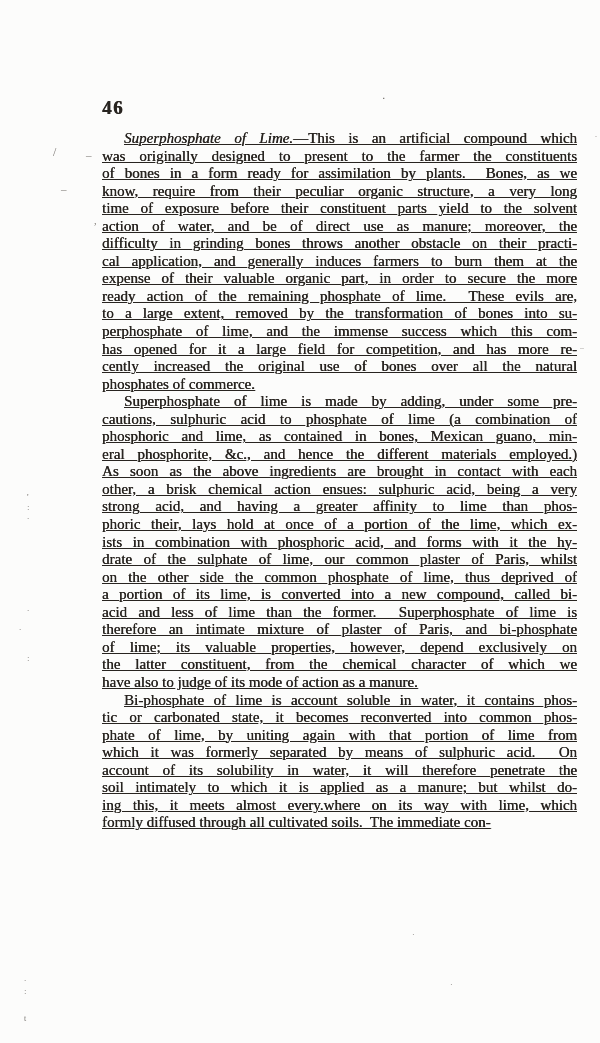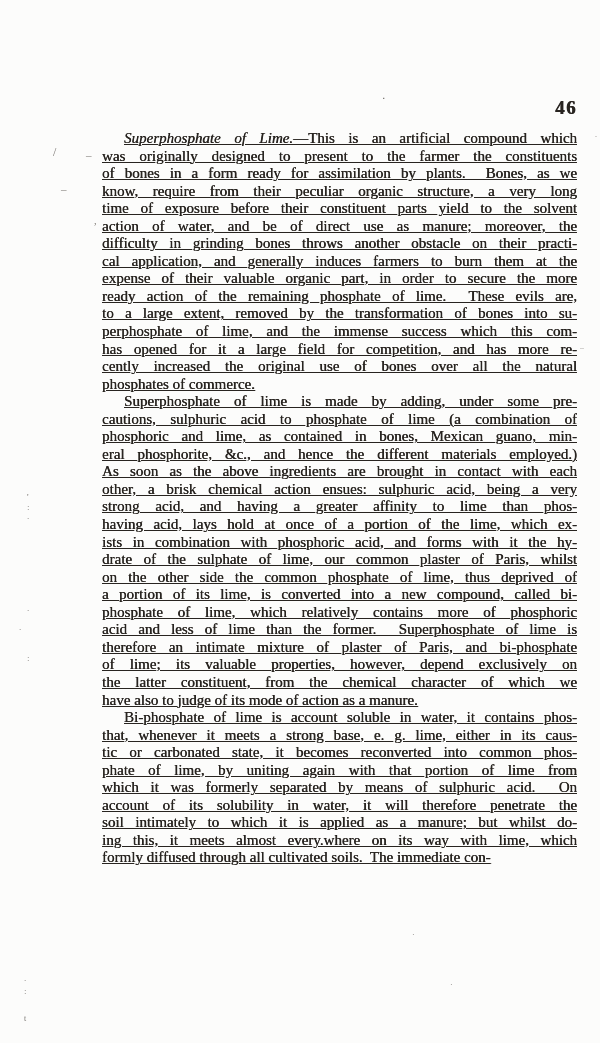--- a/index.html
+++ b/index.html
@@ -10,21 +10,21 @@
     background: #fcfcfb;
     color: #282420;
     font-family: "Liberation Serif", serif;
     overflow: hidden;
   }
   .page-number {
     position: absolute;
     top: 97px;
     left: 102px;
     width: 475px;
-    text-align: right;
+    text-align: left;
     font-size: 19px;
     font-weight: bold;
     letter-spacing: 1.5px;
     text-shadow: 0.4px 0 0 currentColor;
   }
   .text-block {
     position: absolute;
     left: 102px;
     top: 130px;
     width: 475px;
@@ -83,35 +83,33 @@
         <div class="line">phosphates of commerce.</div>
       </div>
       <div class="paragraph">
         <div class="line indent j">Superphosphate of lime is made by adding, under some pre-</div>
         <div class="line j">cautions, sulphuric acid to phosphate of lime (a combination of</div>
         <div class="line j">phosphoric and lime, as contained in bones, Mexican guano, min-</div>
         <div class="line j">eral phosphorite, &amp;c., and hence the different materials employed.)</div>
         <div class="line j">As soon as the above ingredients are brought in contact with each</div>
         <div class="line j">other, a brisk chemical action ensues: sulphuric acid, being a very</div>
         <div class="line j">strong acid, and having a greater affinity to lime than phos-</div>
-        <div class="line j">having acid, lays hold at once of a portion of the lime, which ex-</div>
+        <div class="line j">phoric their, lays hold at once of a portion of the lime, which ex-</div>
         <div class="line j">ists in combination with phosphoric acid, and forms with it the hy-</div>
         <div class="line j">drate of the sulphate of lime, our common plaster of Paris, whilst</div>
         <div class="line j">on the other side the common phosphate of lime, thus deprived of</div>
         <div class="line j">a portion of its lime, is converted into a new compound, called bi-</div>
-        <div class="line j">phosphate of lime, which relatively contains more of phosphoric</div>
         <div class="line j">acid and less of lime than the former.&nbsp; Superphosphate of lime is</div>
         <div class="line j">therefore an intimate mixture of plaster of Paris, and bi-phosphate</div>
         <div class="line j">of lime; its valuable properties, however, depend exclusively on</div>
         <div class="line j">the latter constituent, from the chemical character of which we</div>
         <div class="line">have also to judge of its mode of action as a manure.</div>
       </div>
       <div class="paragraph">
         <div class="line indent j">Bi-phosphate of lime is account soluble in water, it contains phos-</div>
-        <div class="line j">that, whenever it meets a strong base, e. g. lime, either in its caus-</div>
         <div class="line j">tic or carbonated state, it becomes reconverted into common phos-</div>
         <div class="line j">phate of lime, by uniting again with that portion of lime from</div>
         <div class="line j">which it was formerly separated by means of sulphuric acid.&nbsp; On</div>
         <div class="line j">account of its solubility in water, it will therefore penetrate the</div>
         <div class="line j">soil intimately to which it is applied as a manure; but whilst do-</div>
         <div class="line j">ing this, it meets almost every.where on its way with lime, which</div>
         <div class="line">formly diffused through all cultivated soils.&nbsp; The immediate con-</div>
       </div>
     </div>
 <span class="artifact" style="left: 383px; top: 94px; font-size: 5px;">▪</span>

